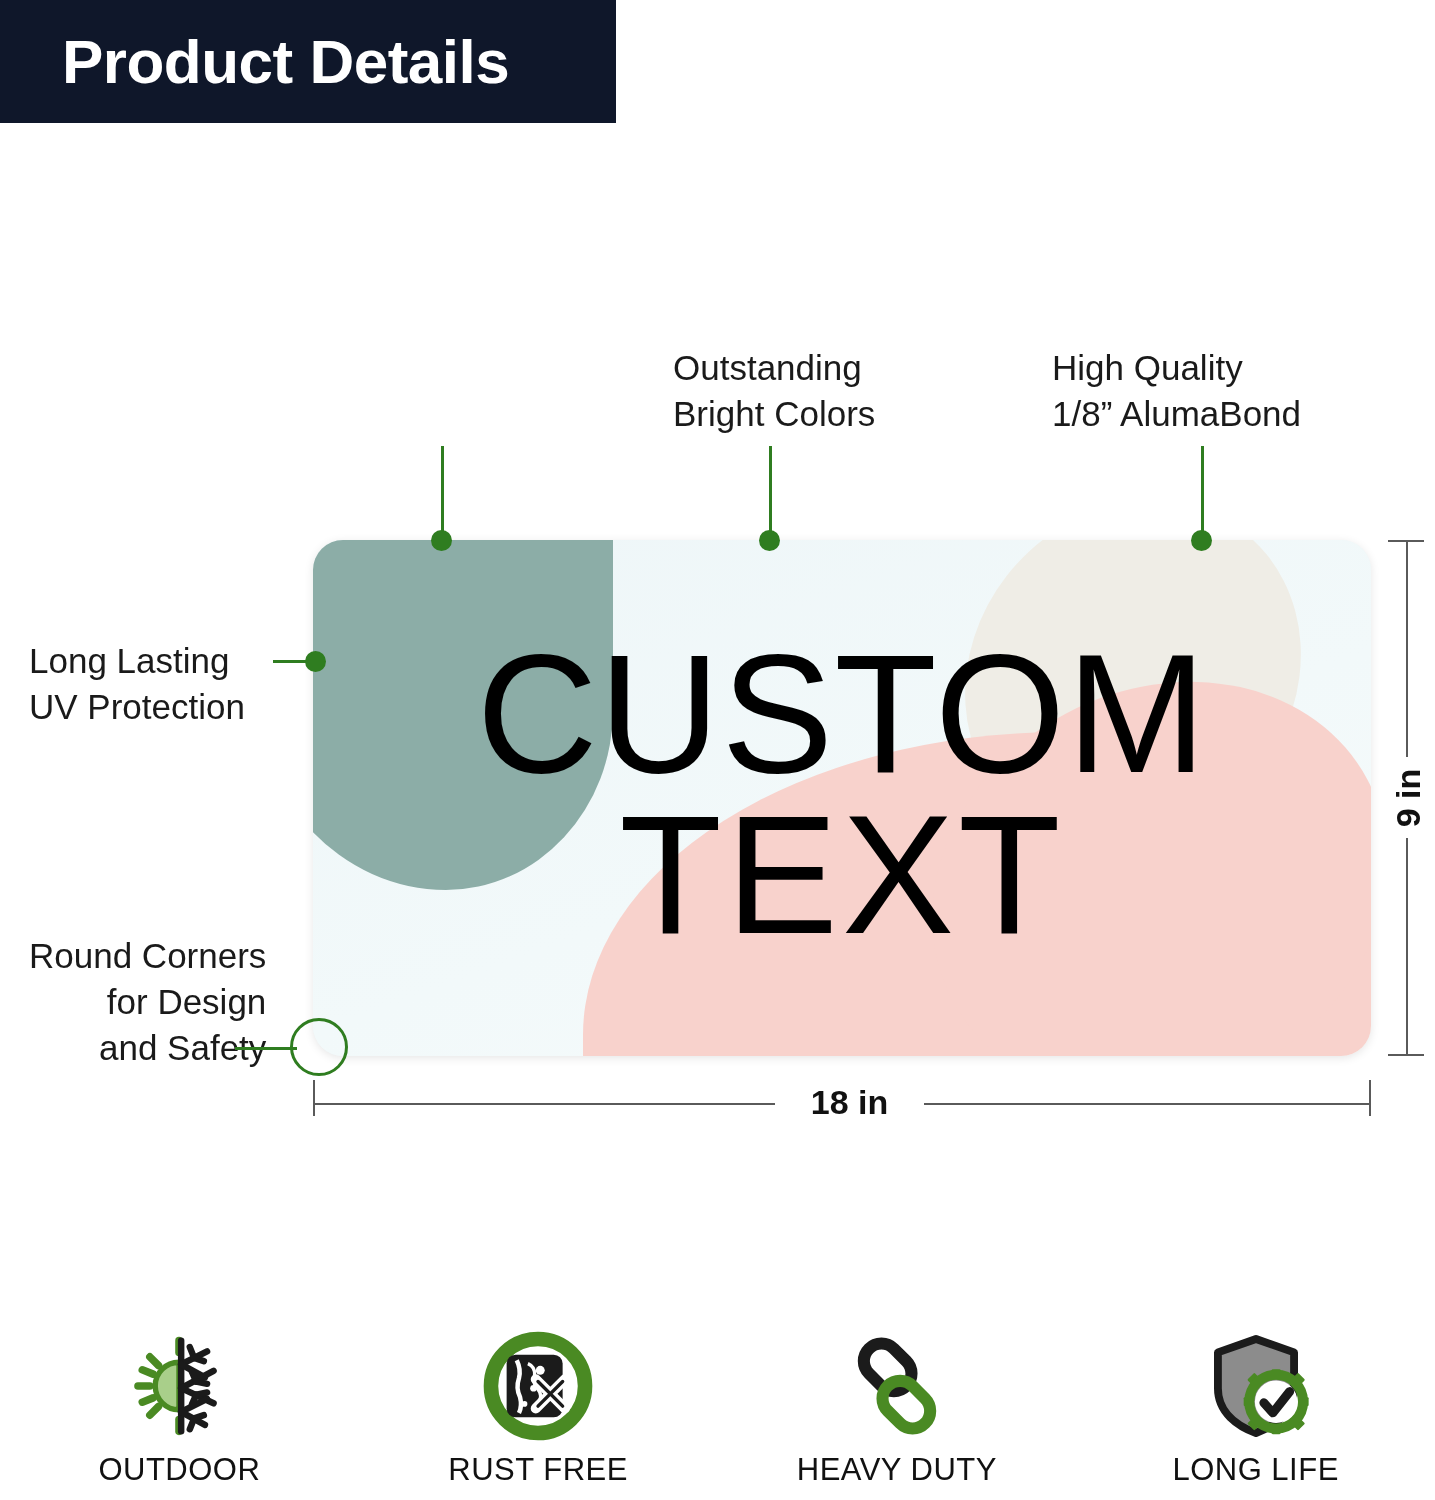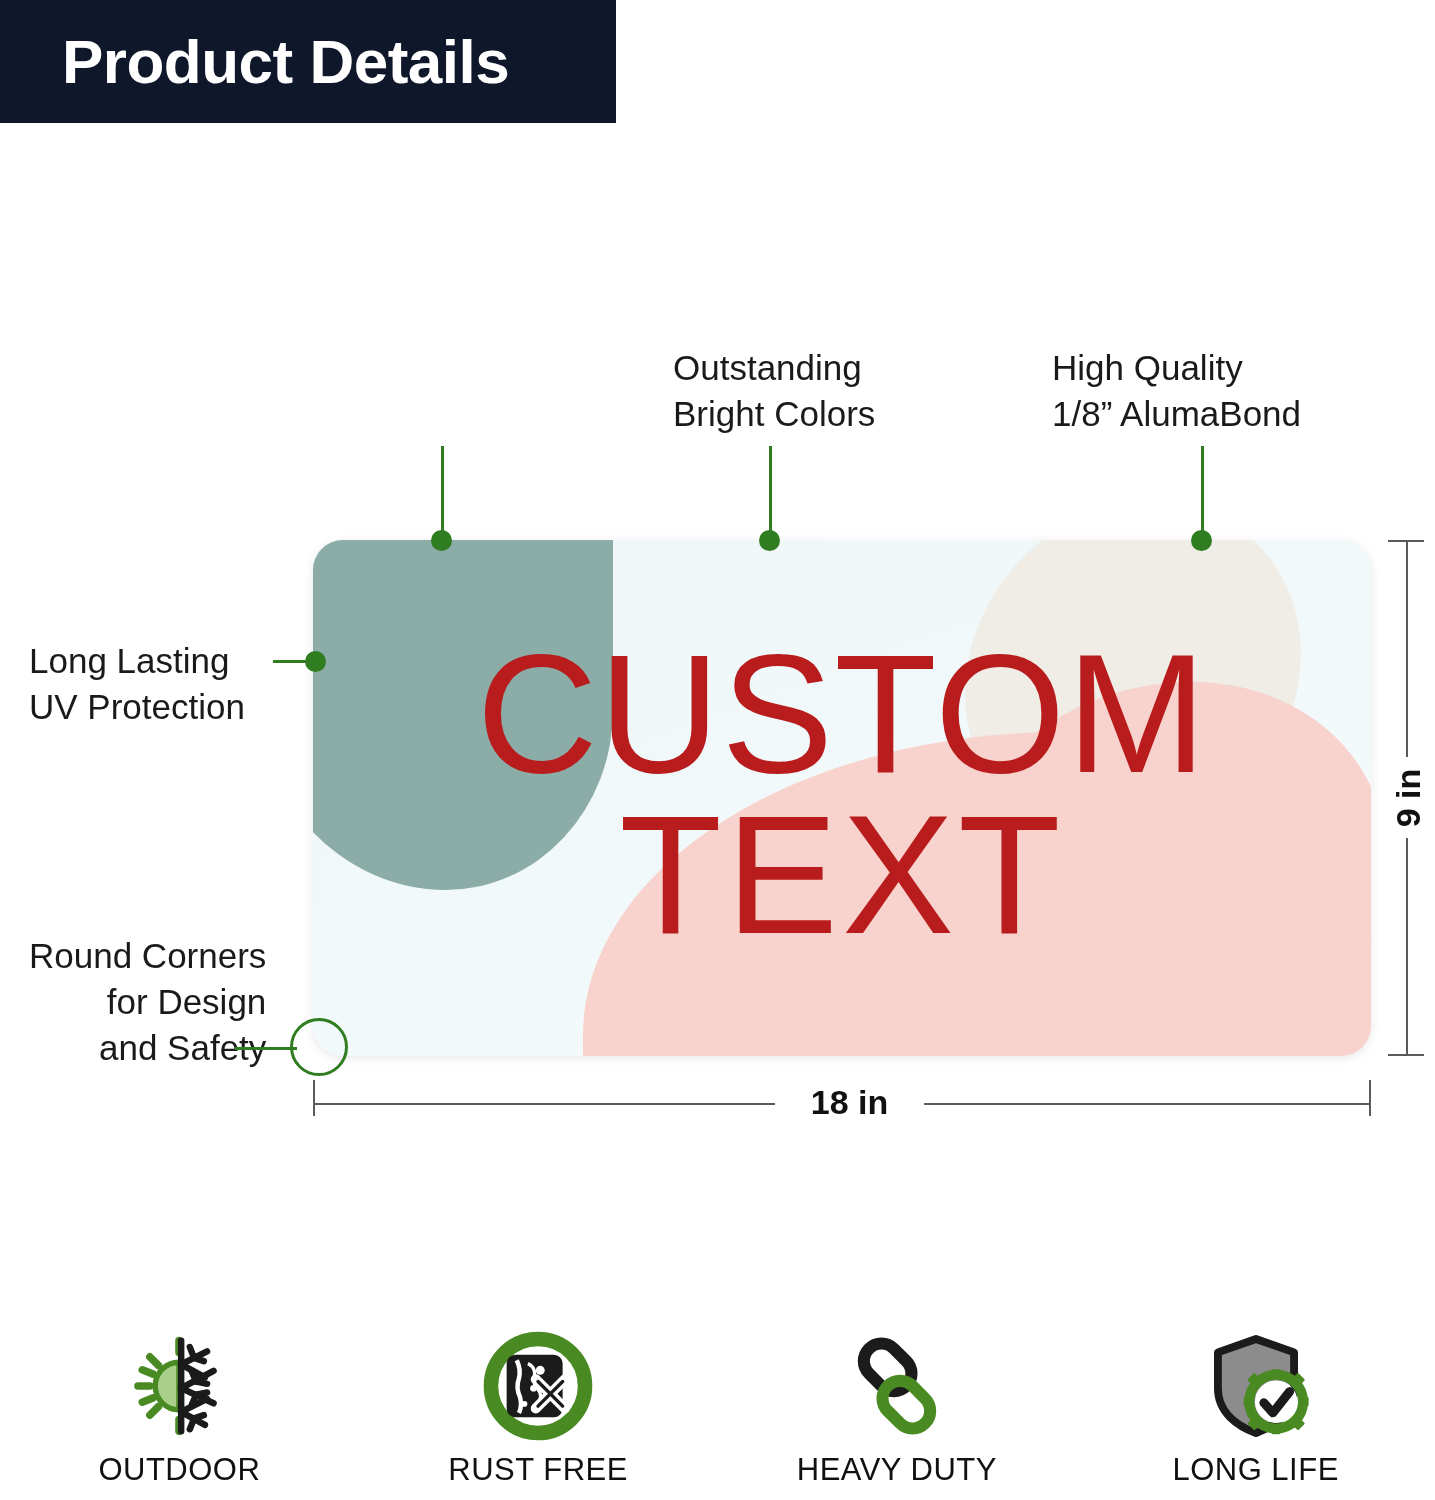--- a/index.html
+++ b/index.html
@@ -94,21 +94,21 @@
     border-radius: 50%;
     transform: rotate(-28deg);
   }
   .sign-text {
     position: absolute;
     inset: 0;
     display: flex;
     flex-direction: column;
     align-items: center;
     justify-content: center;
-    color: #b91c1c;
+    color: #000000;
     font-size: 168px;
     line-height: 0.96;
     letter-spacing: 1px;
     font-weight: normal;
     text-align: center;
     padding-bottom: 6px;
   }
   .sign-text-line2 { letter-spacing: 4px; }
 
   

